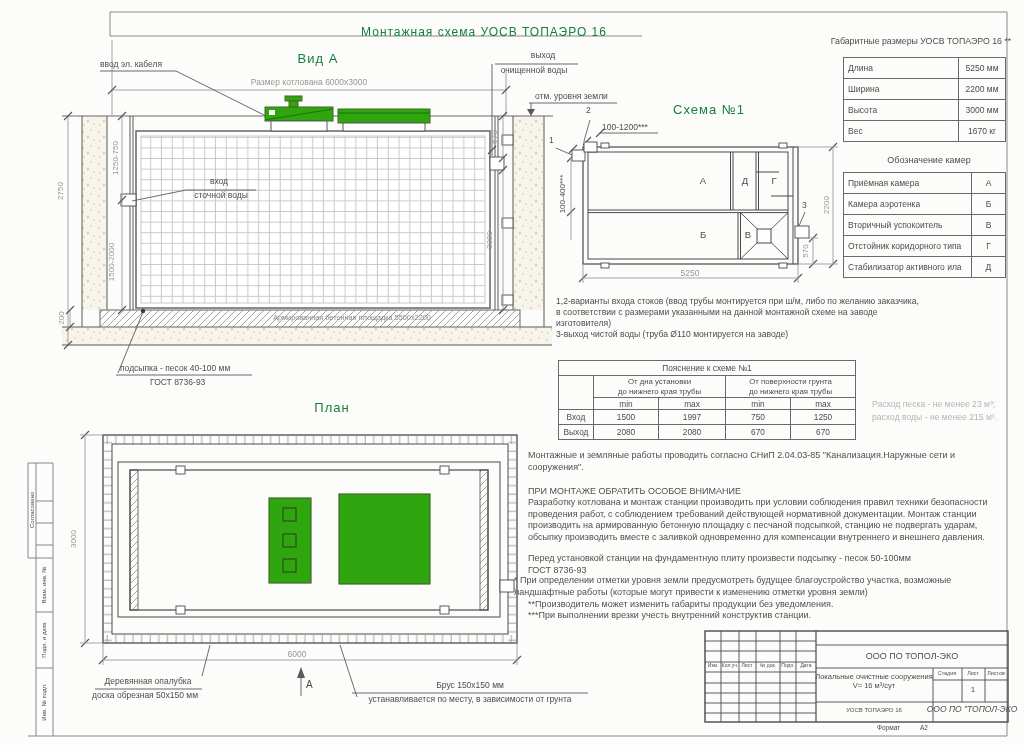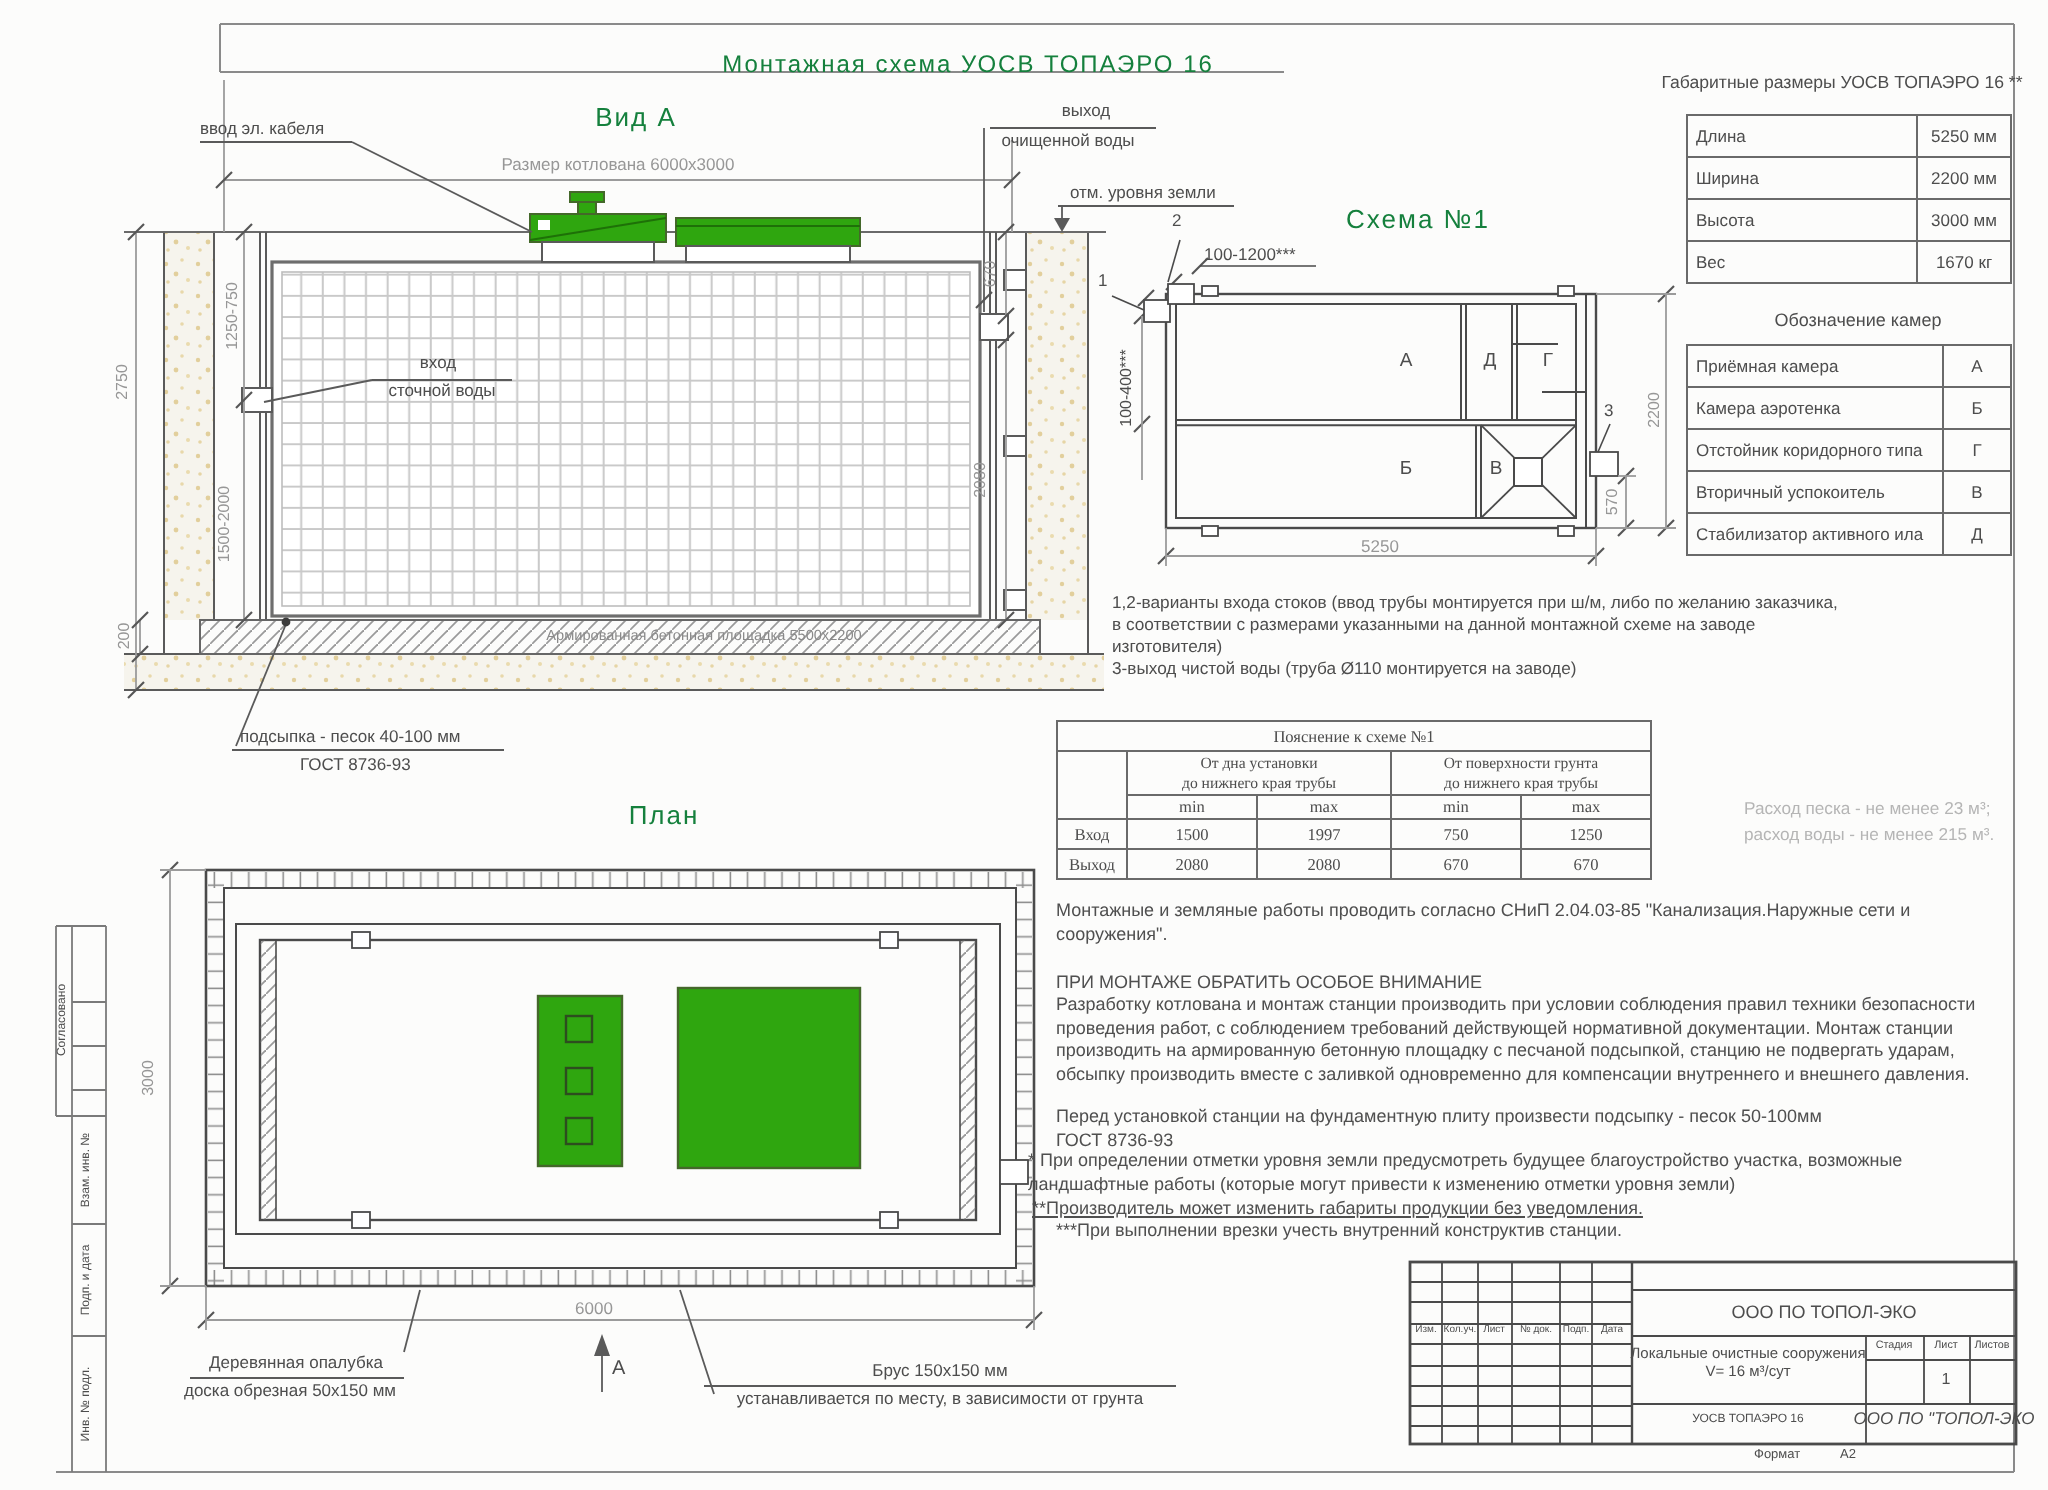--- a/index.html
+++ b/index.html
@@ -348,40 +348,40 @@
   <tbody>
         <tr style="height:21px;">
     <td>Приёмная камера</td>
     <td class="ctr">А</td>
         </tr>
   <tr style="height:21px;">
     <td>Камера аэротенка</td>
     <td class="ctr">Б</td>
         </tr>
   <tr style="height:21px;">
+    <td>Вторичный успокоитель</td>
+    <td class="ctr">В</td>
+        </tr>
+  <tr style="height:21px;">
     <td>Отстойник коридорного типа</td>
     <td class="ctr">Г</td>
-        </tr>
-  <tr style="height:21px;">
-    <td>Вторичный успокоитель</td>
-    <td class="ctr">В</td>
         </tr>
   <tr style="height:21px;">
     <td>Стабилизатор активного ила</td>
     <td class="ctr">Д</td>
         </tr>
 </tbody>
     </table>
 
 <div class="lbl preline" style="left:556px;top:296px;font-size:8.6px;line-height:11px;">1,2-варианты входа  стоков (ввод трубы монтируется при ш/м, либо по желанию заказчика,
 в соответствии с размерами указанными на данной монтажной схеме на заводе
 изготовителя)
 3-выход чистой воды (труба Ø110 монтируется на заводе)</div>
 
-<table class="dt" style="left:528px;top:360px;width:297px;font-size:8.3px;font-family:Liberation Serif, serif;">
+<table class="dt" style="left:558px;top:360px;width:297px;font-size:8.3px;">
   <colgroup>
         <col style="width:35px">
         <col style="width:65px">
         <col style="width:67px">
         <col style="width:65px">
         <col style="width:65px">
       </colgroup>
   <tbody>
         <tr style="height:15px;">
     <td colspan="5" class="ctr">Пояснение к схеме №1</td>
@@ -417,21 +417,21 @@
     </table>
 
 <div class="lbl gray preline" style="left:872px;top:398px;font-size:8.6px;line-height:13px;">Расход песка - не менее 23 м³;
 расход воды - не менее  215 м³.</div>
 
 <div class="para" style="left:528px;top:450px;width:478px;">Монтажные и земляные работы проводить согласно СНиП 2.04.03-85 "Канализация.Наружные сети и сооружения".</div>
 <div class="para" style="left:528px;top:486px;width:478px;">ПРИ МОНТАЖЕ ОБРАТИТЬ ОСОБОЕ ВНИМАНИЕ</div>
 <div class="para" style="left:528px;top:497px;width:478px;">Разработку котлована и монтаж станции производить при условии соблюдения правил техники безопасности проведения работ, с соблюдением требований действующей нормативной документации. Монтаж станции производить на армированную бетонную площадку с песчаной подсыпкой, станцию не подвергать ударам, обсыпку производить вместе с заливкой одновременно для компенсации внутреннего и внешнего давления.</div>
 <div class="para" style="left:528px;top:553px;width:390px;">Перед установкой станции на фундаментную плиту произвести подсыпку - песок 50-100мм ГОСТ 8736-93</div>
 <div class="para" style="left:514px;top:575px;width:478px;">* При определении отметки уровня земли предусмотреть будущее благоустройство участка, возможные ландшафтные работы (которые могут привести к изменению отметки уровня земли)</div>
-<div class="para" style="left:516px;top:599px;width:478px;text-decoration:underline;">**Производитель может изменить габариты продукции без уведомления.</div>
+<div class="para" style="left:528px;top:599px;width:478px;">**Производитель может изменить габариты продукции без уведомления.</div>
 <div class="para" style="left:528px;top:610px;width:478px;">***При выполнении врезки учесть внутренний конструктив станции.</div>
 
 <div class="lbl big c" style="left:332px;top:401px;">План</div>
 <div class="lbl dim rot" style="left:74px;top:539px;font-size:8px;">3000</div>
 <div class="lbl dim c" style="left:297px;top:650px;">6000</div>
 <div class="lbl c" style="left:148px;top:677px;">Деревянная опалубка</div>
 <div class="lbl c" style="left:145px;top:691px;">доска обрезная 50х150 мм</div>
 <div class="lbl" style="left:306px;top:679px;font-size:10px;">А</div>
 <div class="lbl c" style="left:470px;top:681px;">Брус 150х150 мм</div>
 <div class="lbl c" style="left:470px;top:695px;">устанавливается по месту, в зависимости от грунта</div>

